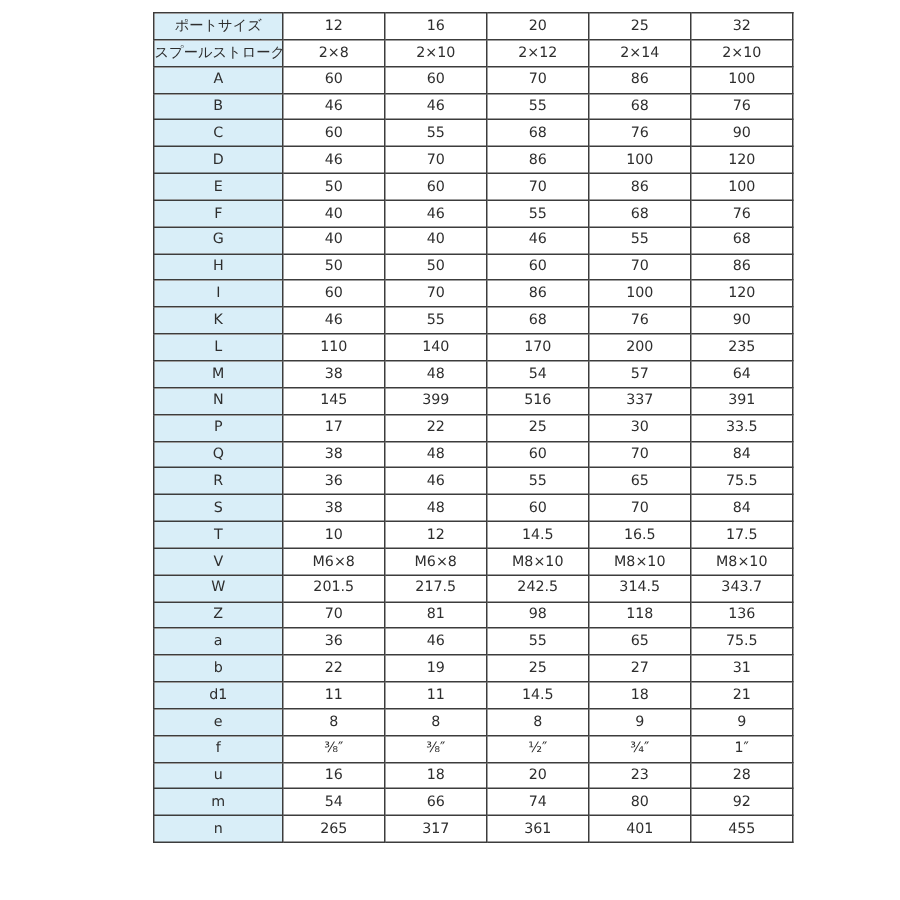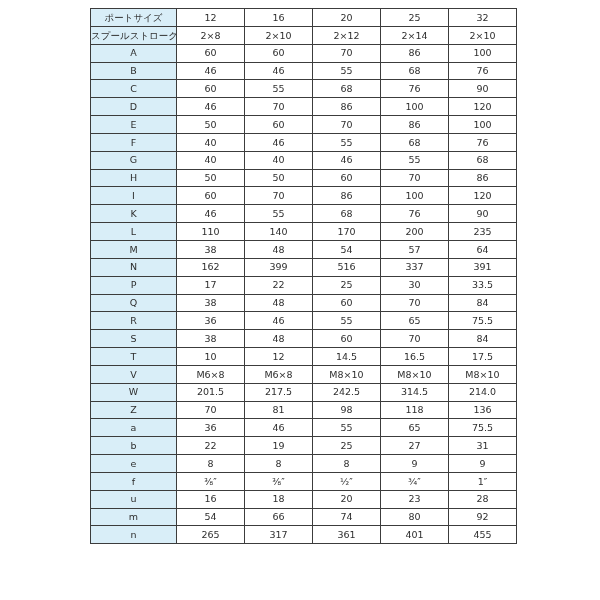--- a/index.html
+++ b/index.html
@@ -5,21 +5,21 @@
   html, body {
     margin: 0;
     padding: 0;
     width: 600px;
     height: 600px;
     background: #ffffff;
     font-family: "DejaVu Sans", "Liberation Sans", sans-serif;
   }
   .table-wrap {
     position: absolute;
-    left: 90px;
+    left: 102px;
     top: 8px;
   }
   table.dim-table {
     border-collapse: collapse;
     table-layout: fixed;
     width: 420px;
   }
   table.dim-table td {
     border: 1px solid #3c3c3c;
     height: 16.85px;
@@ -154,21 +154,21 @@
         <tr>
           <td class="label-cell">M</td>
           <td class="value-cell">38</td>
           <td class="value-cell">48</td>
           <td class="value-cell">54</td>
           <td class="value-cell">57</td>
           <td class="value-cell">64</td>
         </tr>
         <tr>
           <td class="label-cell">N</td>
-          <td class="value-cell">162</td>
+          <td class="value-cell">145</td>
           <td class="value-cell">399</td>
           <td class="value-cell">516</td>
           <td class="value-cell">337</td>
           <td class="value-cell">391</td>
         </tr>
         <tr>
           <td class="label-cell">P</td>
           <td class="value-cell">17</td>
           <td class="value-cell">22</td>
           <td class="value-cell">25</td>
@@ -214,21 +214,21 @@
           <td class="value-cell">M8×10</td>
           <td class="value-cell">M8×10</td>
           <td class="value-cell">M8×10</td>
         </tr>
         <tr>
           <td class="label-cell">W</td>
           <td class="value-cell">201.5</td>
           <td class="value-cell">217.5</td>
           <td class="value-cell">242.5</td>
           <td class="value-cell">314.5</td>
-          <td class="value-cell">214.0</td>
+          <td class="value-cell">343.7</td>
         </tr>
         <tr>
           <td class="label-cell">Z</td>
           <td class="value-cell">70</td>
           <td class="value-cell">81</td>
           <td class="value-cell">98</td>
           <td class="value-cell">118</td>
           <td class="value-cell">136</td>
         </tr>
         <tr>
@@ -241,20 +241,28 @@
         </tr>
         <tr>
           <td class="label-cell">b</td>
           <td class="value-cell">22</td>
           <td class="value-cell">19</td>
           <td class="value-cell">25</td>
           <td class="value-cell">27</td>
           <td class="value-cell">31</td>
         </tr>
         <tr>
+          <td class="label-cell">d1</td>
+          <td class="value-cell">11</td>
+          <td class="value-cell">11</td>
+          <td class="value-cell">14.5</td>
+          <td class="value-cell">18</td>
+          <td class="value-cell">21</td>
+        </tr>
+        <tr>
           <td class="label-cell">e</td>
           <td class="value-cell">8</td>
           <td class="value-cell">8</td>
           <td class="value-cell">8</td>
           <td class="value-cell">9</td>
           <td class="value-cell">9</td>
         </tr>
         <tr>
           <td class="label-cell">f</td>
           <td class="value-cell">⅜″</td>

